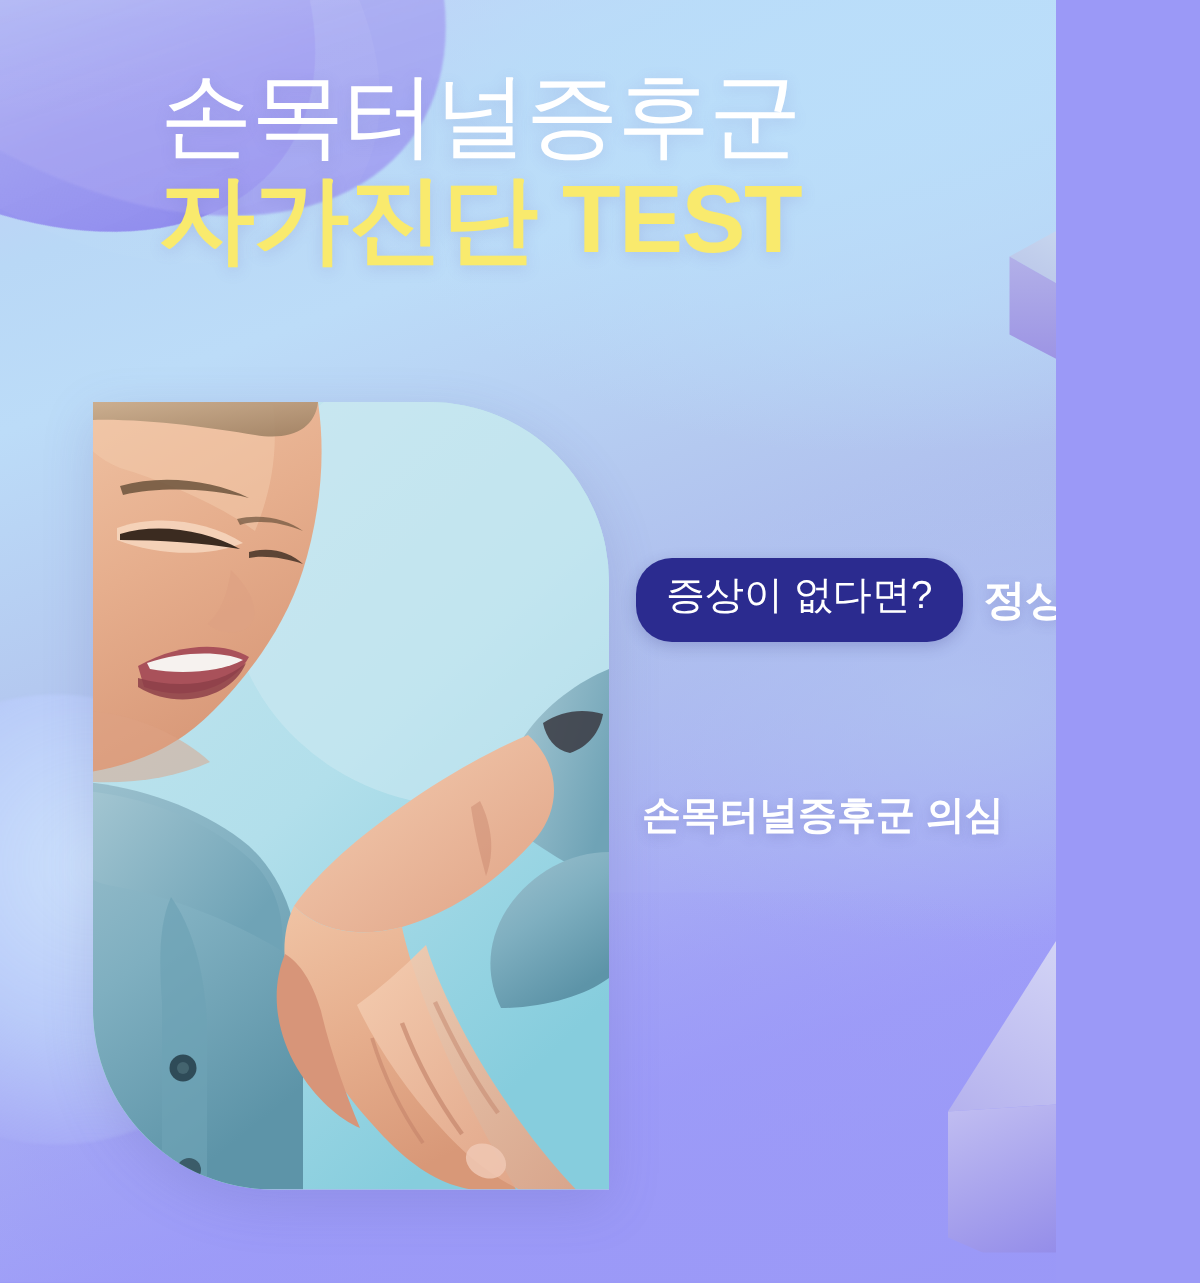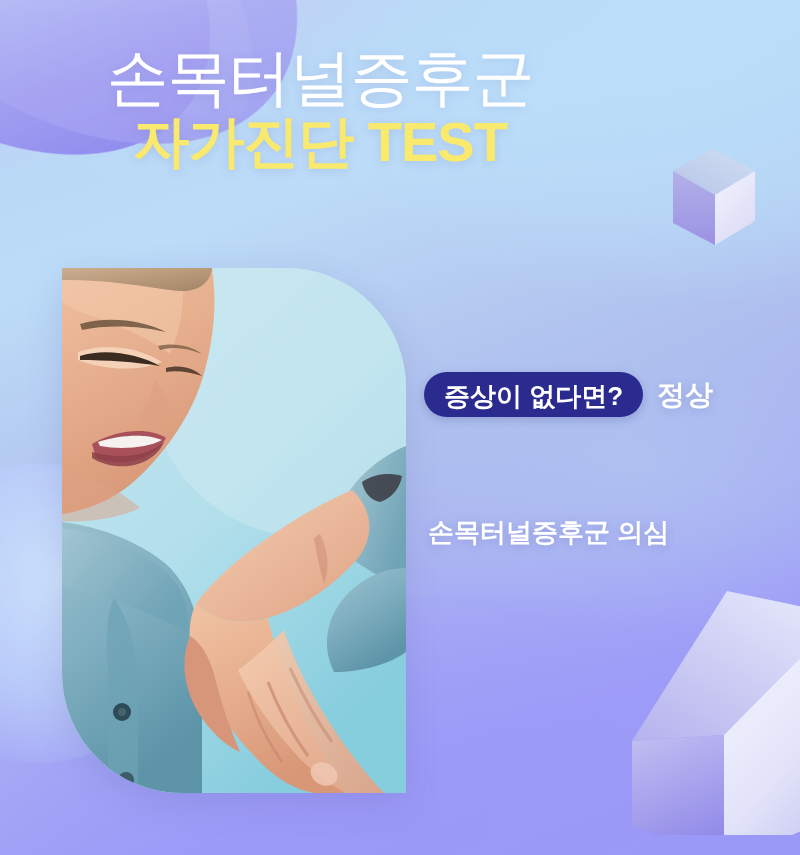--- a/index.html
+++ b/index.html
@@ -5,21 +5,21 @@
   * { margin:0; padding:0; box-sizing:border-box; }
   html,body { width:800px; height:855px; }
   body {
     font-family:"Liberation Sans", sans-serif;
     overflow:hidden;
     background:#9b99f7;
   }
 
   #banner {
     position:relative;
-    width:800px;
+    width:704px;
     height:855px;
     overflow:hidden;
     background:
       linear-gradient(160deg,
         #c7c9f6 0%,
         #b9d8f6 16%,
         #bcdcf8 26%,
         #b4c9f0 42%,
         #aebdee 53%,
         #a8aef4 66%,
@@ -96,21 +96,21 @@
   .title-line1 {
     font-size:62px;
     line-height:1.02;
     font-weight:400;
     letter-spacing:-1px;
     color:#ffffff;
     text-shadow:0 2px 10px rgba(110,110,190,.20);
   }
   .title-line2 {
     margin-top:4px;
-    font-size:56px;
+    font-size:64px;
     line-height:1.04;
     font-weight:bold;
     letter-spacing:-1px;
     color:#f9ea6d;
     text-shadow:0 2px 10px rgba(110,110,190,.22);
   }
 
   
   .cube-sm { position:absolute; left:663px; top:145px; width:96px; height:104px; }
   .cube-lg { position:absolute; left:614px; top:575px; width:230px; height:260px; }
@@ -136,24 +136,24 @@
   .callout { margin-bottom:0; }
   .callout-row {
     display:flex;
     align-items:center;
     gap:14px;
   }
   .pill {
     display:inline-block;
     background:#2b2b8f;
     color:#ffffff;
-    font-weight:bold;
+    font-weight:normal;
     font-size:26px;
     line-height:1;
-    padding:11px 20px 8px;
+    padding:11px 20px 19px;
     border-radius:24px;
     white-space:nowrap;
     box-shadow:0 3px 10px rgba(40,40,120,.22);
   }
   .pill-answer {
     color:#ffffff;
     font-weight:bold;
     font-size:28px;
     white-space:nowrap;
     text-shadow:0 2px 8px rgba(80,80,160,.25);

